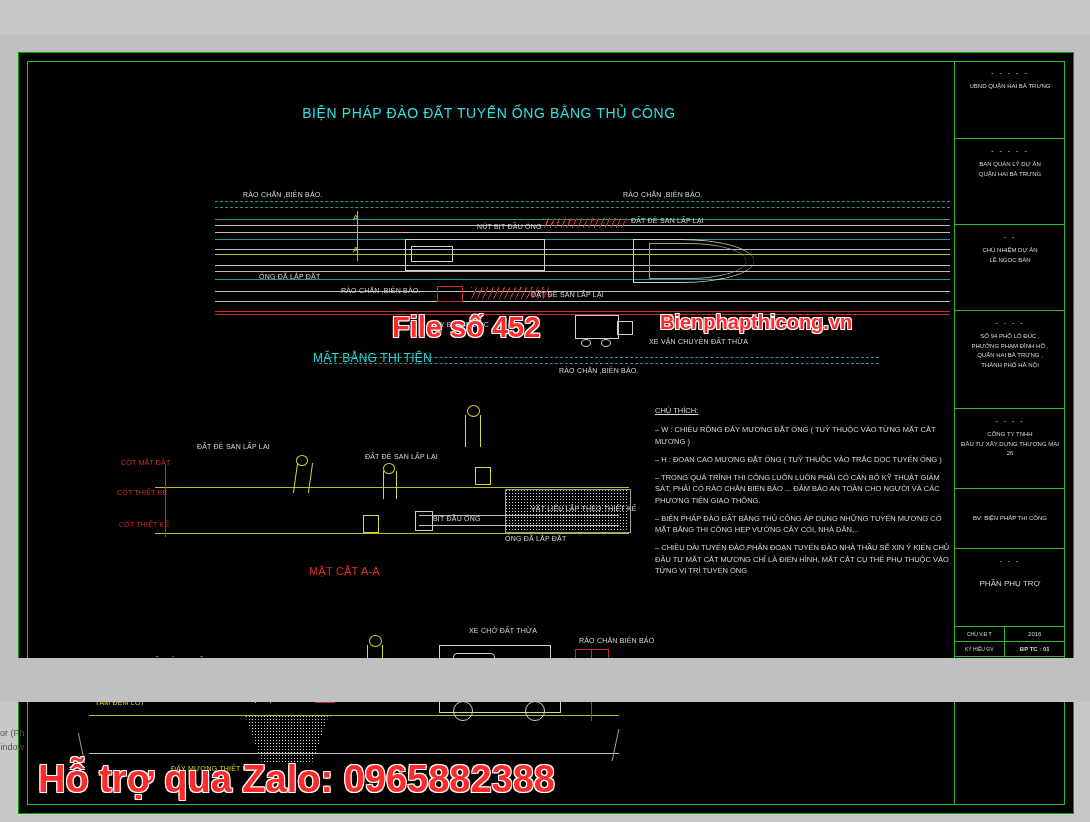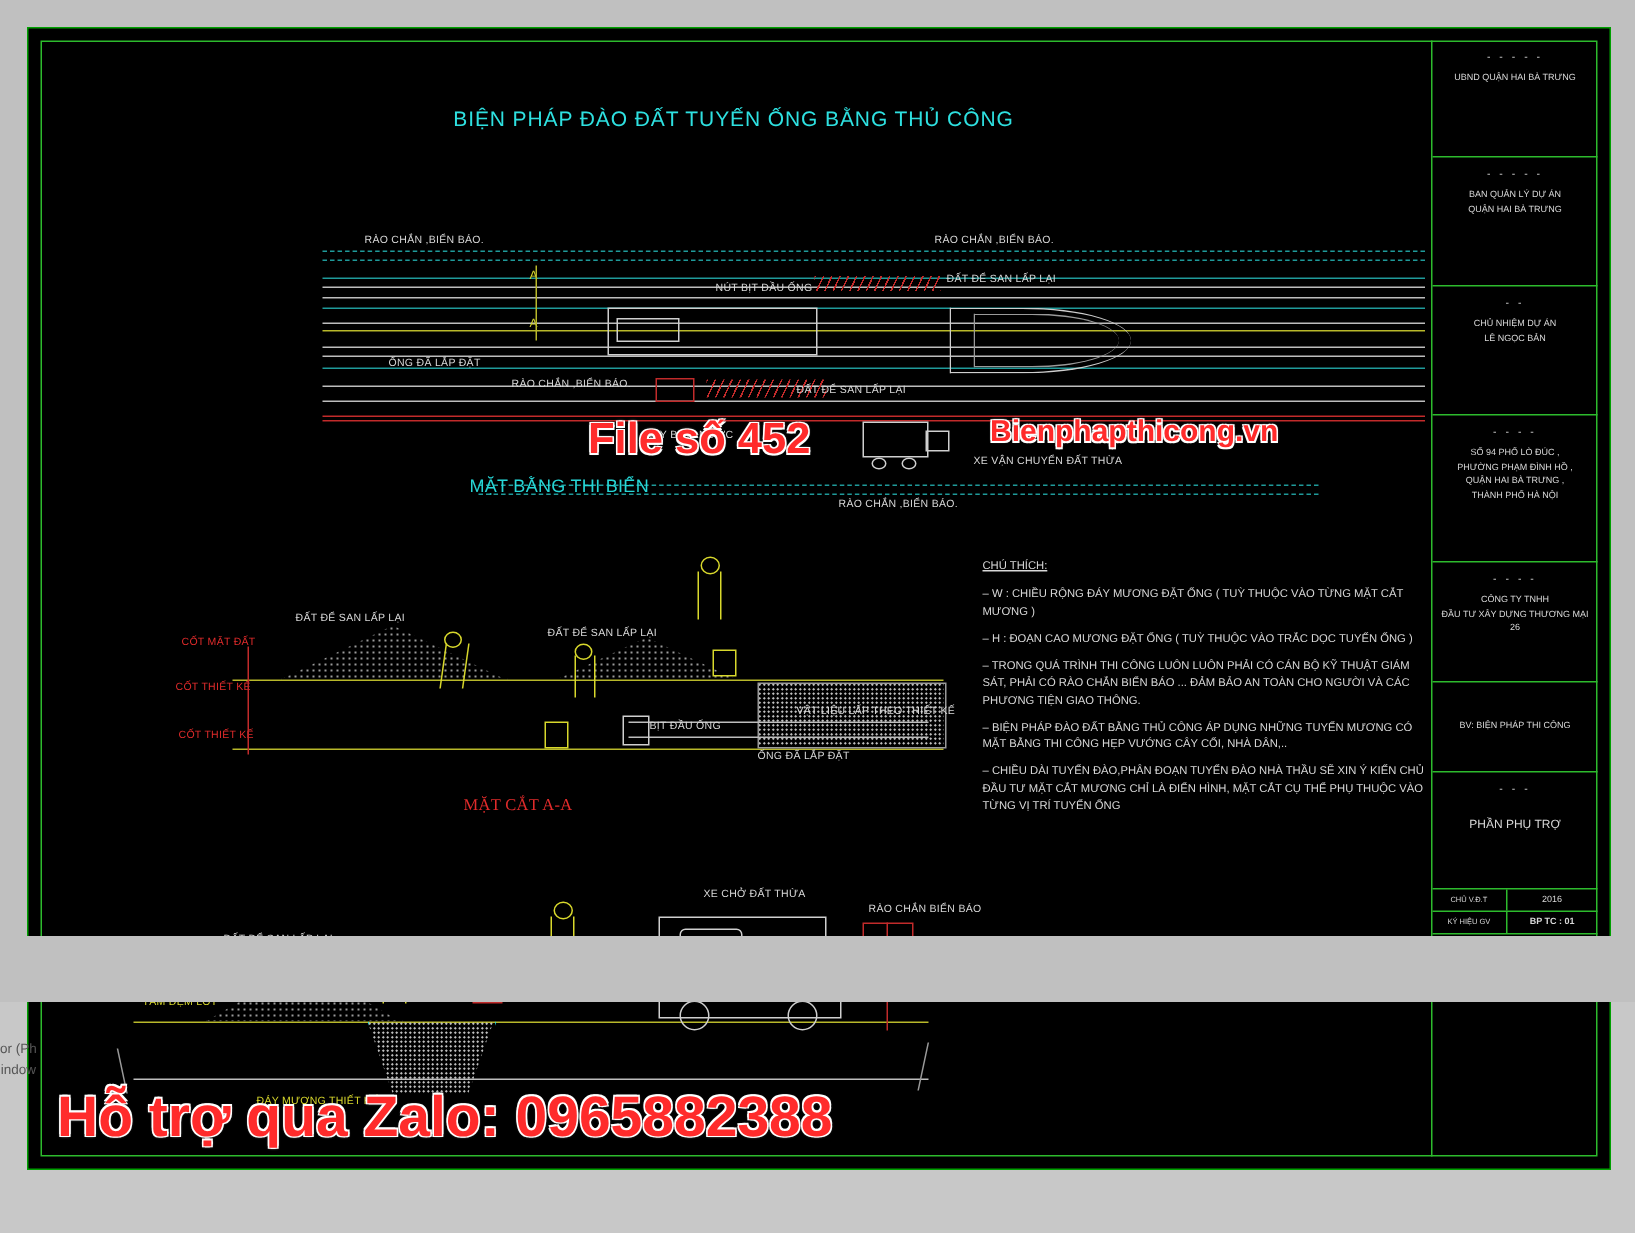--- a/index.html
+++ b/index.html
@@ -1,17 +1,17 @@
 <!DOCTYPE html>
 <html><head>
 <meta charset="utf-8">
 <style>
   html,body{margin:0;padding:0;background:#c8c8c8;}
   body{width:1090px;height:822px;font-family:"Liberation Sans",sans-serif;overflow:hidden;}
-  #root{position:relative;width:1090px;height:668px;background:#c0c0c0;}
+  #root{position:relative;width:1090px;height:668px;background:#c0c0c0;margin-top:34px;}
   .cad{position:absolute;left:18px;top:18px;width:1054px;height:760px;background:#000;border:1px solid #00a000;overflow:hidden;}
   .frame{position:absolute;left:8px;top:8px;right:8px;bottom:8px;border:1px solid #2dbb2d;}
   .title-main{position:absolute;left:0;top:52px;width:940px;text-align:center;color:#2ee0e0;font-size:14px;letter-spacing:.6px;}
   
   .t{position:absolute;white-space:nowrap;font-size:7px;letter-spacing:.2px;}
   .c-cyan{color:#27d6d6;}
   .c-white{color:#d8d8d8;}
   .c-yellow{color:#d8d82c;}
   .c-red{color:#e02b2b;}
   .ln{position:absolute;}
@@ -96,21 +96,21 @@
       <div class="t c-white" style="left:540px;top:314px;">RÀO CHẮN ,BIỂN BÁO.</div>
 
       <div class="ln" style="left:556px;top:262px;width:42px;height:22px;border:1px solid #cfcfcf;"></div>
       <div class="ln" style="left:598px;top:268px;width:14px;height:12px;border:1px solid #cfcfcf;"></div>
       <div class="ln" style="left:562px;top:286px;width:8px;height:6px;border:1px solid #cfcfcf;border-radius:50%;"></div>
       <div class="ln" style="left:582px;top:286px;width:8px;height:6px;border:1px solid #cfcfcf;border-radius:50%;"></div>
 
       <div class="ln dash-cyan" style="left:300px;top:304px;width:560px;"></div>
       <div class="ln dash-cyan" style="left:300px;top:310px;width:560px;"></div>
 
-      <div class="t c-cyan" style="left:294px;top:298px;font-size:12px;">MẶT BẰNG THI BIỂN</div>
+      <div class="t c-cyan" style="left:294px;top:298px;font-size:12px;">MẶT BẰNG THI TIỆN</div>
 
       <div class="t c-yellow" style="left:334px;top:160px;font-size:8px;">A</div>
       <div class="t c-yellow" style="left:334px;top:192px;font-size:8px;">A</div>
       <div class="ln v-yellow" style="left:338px;top:158px;height:50px;"></div>
     </div>
 
     <div>
 
       <div class="ln h-yellow" style="left:136px;top:434px;width:474px;"></div>
       <div class="ln h-yellow" style="left:136px;top:480px;width:474px;"></div>
@@ -130,21 +130,21 @@
       <div class="t c-white" style="left:346px;top:400px;">ĐẤT ĐỂ SAN LẤP LẠI</div>
       <div class="t c-white" style="left:414px;top:462px;">BỊT ĐẦU ỐNG</div>
       <div class="t c-white" style="left:486px;top:482px;">ỐNG ĐÃ LẮP ĐẶT</div>
       <div class="t c-white" style="left:512px;top:452px;">VẬT LIỆU LẤP THEO THIẾT KẾ</div>
 
       <div class="t c-red" style="left:102px;top:406px;">CỐT MẶT ĐẤT</div>
       <div class="t c-red" style="left:100px;top:468px;">CỐT THIẾT KẾ</div>
       <div class="t c-red" style="left:98px;top:436px;">CỐT THIẾT KẾ</div>
       <div class="ln" style="left:146px;top:412px;width:1px;height:72px;background:#c22b2b;"></div>
 
-      <div class="t c-red" style="left:290px;top:512px;font-size:11px;font-family:Liberation Serif, serif;">MẶT CẮT A-A</div>
+      <div class="t c-red" style="left:290px;top:512px;font-size:11px;">MẶT CẮT A-A</div>
 
       <div class="ln" style="left:276px;top:410px;width:14px;height:30px;border-left:1px solid #d8d82c;border-right:1px solid #d8d82c;transform:skewX(-8deg);"></div>
       <div class="ln" style="left:277px;top:402px;width:10px;height:9px;border:1px solid #d8d82c;border-radius:50%;"></div>
       <div class="ln" style="left:364px;top:418px;width:12px;height:28px;border-left:1px solid #d8d82c;border-right:1px solid #d8d82c;"></div>
       <div class="ln" style="left:364px;top:410px;width:10px;height:9px;border:1px solid #d8d82c;border-radius:50%;"></div>
       <div class="ln" style="left:446px;top:362px;width:14px;height:32px;border-left:1px solid #d8d82c;border-right:1px solid #d8d82c;"></div>
       <div class="ln" style="left:448px;top:352px;width:11px;height:10px;border:1px solid #d8d82c;border-radius:50%;"></div>
       <div class="ln" style="left:344px;top:462px;width:14px;height:16px;border:1px solid #d8d82c;"></div>
       <div class="ln" style="left:456px;top:414px;width:14px;height:16px;border:1px solid #d8d82c;"></div>
     </div>

